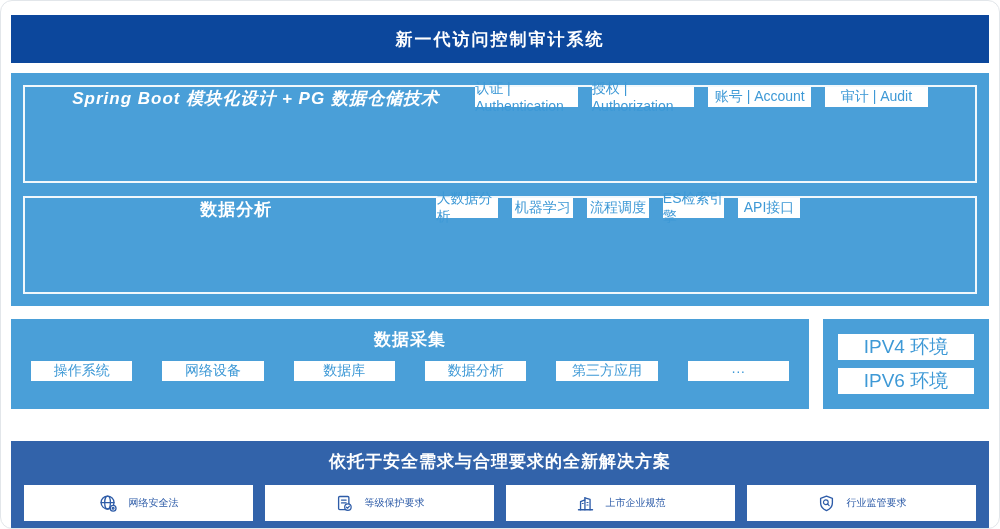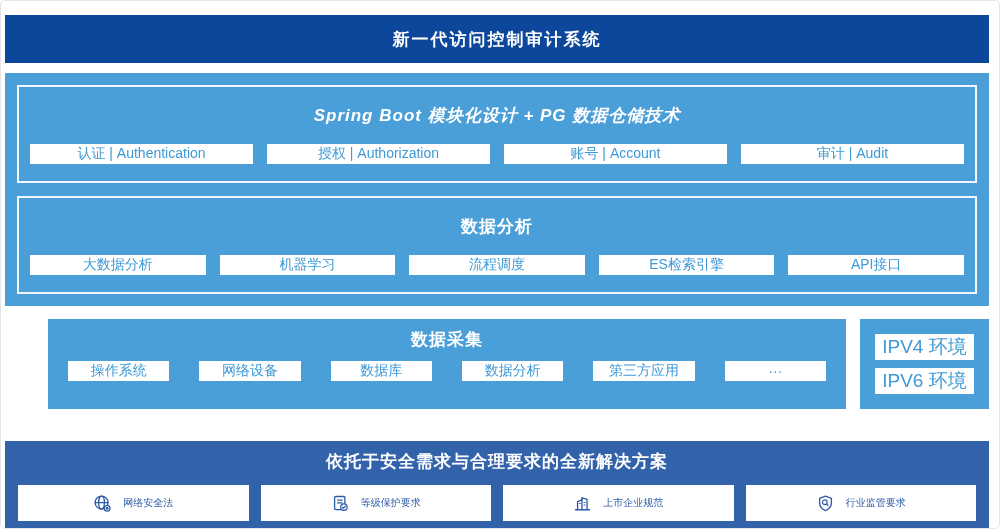--- a/index.html
+++ b/index.html
@@ -1,53 +1,53 @@
 <!DOCTYPE html>
 <html><head>
 <meta charset="utf-8">
 <style>
   * { box-sizing: border-box; margin: 0; padding: 0; }
   html, body { width: 1000px; height: 529px; background: #fff; }
   body { font-family: "Liberation Sans", "DejaVu Sans", sans-serif; }
   .page {
     width: 1000px; height: 529px;
-    border: 1px solid #e2e6ea; border-radius: 5px;
+    border: 1px solid #e2e6ea; border-radius: 12px;
     background: #fff;
-    padding: 14px 10px 0 4px;
+    padding: 14px 10px 0 10px;
     overflow: hidden;
   }
   
   .top-banner {
     height: 48px; background: #0c479c;
     display: flex; align-items: center; justify-content: center;
   }
   .top-banner .title-text {
     color: #fff; font-size: 17px; font-weight: bold; letter-spacing: 2px;
   }
   
   .tech-container {
     margin-top: 10px; height: 233px; background: #4a9fd8;
     padding: 12px; display: flex; flex-direction: column; gap: 13px;
   }
   .panel {
     flex: 1; border: 2px solid rgba(255,255,255,0.92);
-    padding: 0 11px; display: flex; flex-direction: column; justify-content: space-evenly;
+    padding: 0 11px; display: flex; justify-content: space-evenly;
   }
   .panel-title {
     color: #fff; font-size: 17px; font-weight: bold; text-align: center; letter-spacing: 1px;
   }
   .panel-title.italic { font-style: italic; }
   .box-row { display: flex; gap: 14px; }
   .white-box {
     flex: 1; height: 20px; background: #fff;
     display: flex; align-items: center; justify-content: center;
     color: #3e99d6; font-size: 14px;
   }
   
-  .collect-row { margin-top: 13px; display: flex; gap: 14px; height: 90px; margin-left: 43px; }
+  .collect-row { margin-top: 13px; display: flex; gap: 14px; height: 90px; }
   .collect-container {
     width: 798px; background: #4a9fd8;
     padding: 9px 20px 0 20px;
     display: flex; flex-direction: column;
   }
   .collect-container .panel-title { margin-bottom: 10px; }
   .collect-container .box-row { gap: 30px; }
   .ip-container {
     flex: 1; background: #4a9fd8;
     padding: 15px 15px; display: flex; flex-direction: column; justify-content: space-between;

